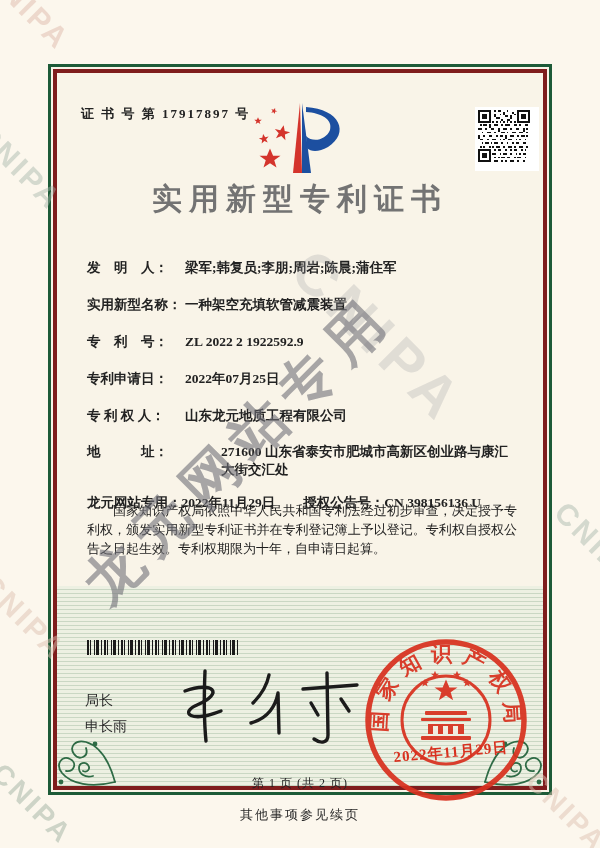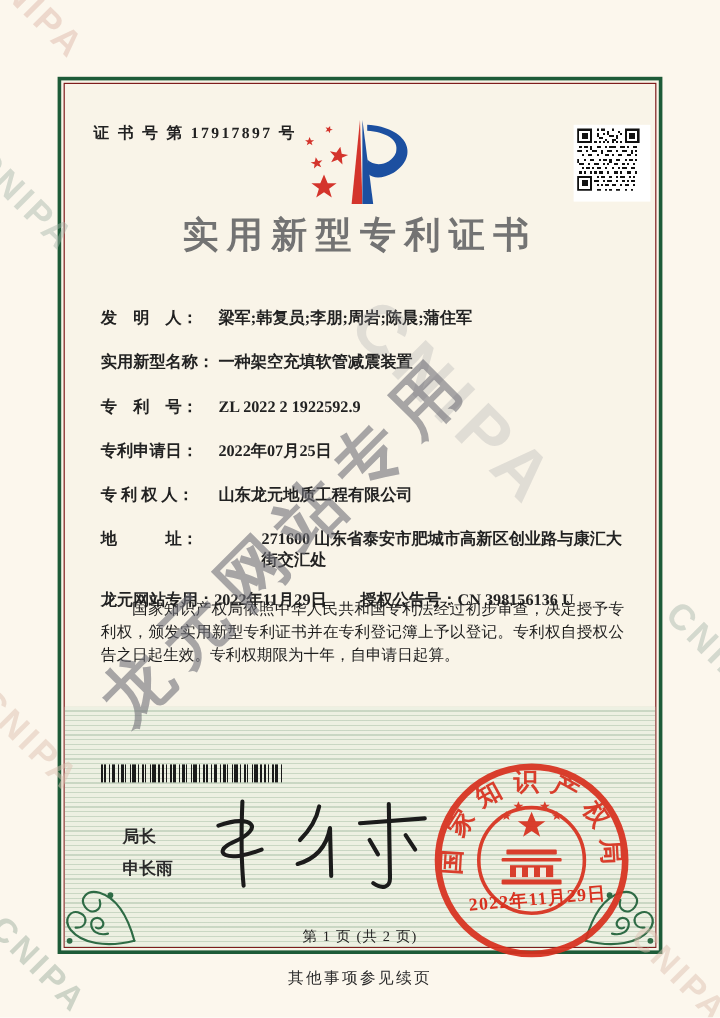--- a/index.html
+++ b/index.html
@@ -14,21 +14,21 @@
   .wm-bl{left:-18px;top:788px;font-size:28px;color:rgba(160,178,162,.5);transform:rotate(45deg);}
   .wm-r1{left:544px;top:528px;font-size:30px;color:rgba(165,180,168,.45);transform:rotate(45deg);}
   .wm-br{left:516px;top:796px;font-size:28px;color:rgba(222,194,178,.5);transform:rotate(45deg);}
   .wm-center{left:326px;top:236px;font-size:58px;color:rgba(162,162,166,.28);
              letter-spacing:8px;transform:rotate(45deg);transform-origin:0 0;}
   .wm-site{left:95px;top:556px;font-size:56px;letter-spacing:12px;font-weight:600;
            color:rgba(112,112,120,.60);transform:rotate(-45deg);transform-origin:0 50%;}
   
   .frame{position:absolute;left:48px;top:64px;width:504px;height:731px;box-sizing:border-box;
          border:3px solid #1d5b38;background:#f9f4e8;z-index:2;}
-  .frame-inner{position:absolute;inset:2px;border:1px solid #7f1d1d;}
+  .frame-inner{position:absolute;inset:2px;border:4px solid #7f1d1d;}
   .band{position:absolute;left:0;right:0;bottom:0;height:200px;background-color:#edf0e2;
         background-image:repeating-linear-gradient(0deg,rgba(96,140,104,.25) 0 1px,rgba(0,0,0,0) 1px 4px);}
   
   .cert-no{position:absolute;left:24px;top:32px;font-size:13px;font-weight:bold;letter-spacing:2px;}
   .logo{position:absolute;left:50%;top:26px;transform:translateX(-50%);}
   .qr{position:absolute;right:4px;top:34px;width:58px;height:58px;background:#fff;padding:3px;}
   .title{position:absolute;left:0;right:0;top:106px;text-align:center;font-size:30px;
          font-weight:bold;letter-spacing:7px;color:#737373;}
   
   .fields{position:absolute;left:30px;right:24px;top:185px;font-size:13.5px;font-weight:600;}
@@ -41,22 +41,22 @@
   .grant .pair+.pair{margin-left:28px;}
   
   .paras{position:absolute;left:30px;right:26px;top:428px;font-size:13px;line-height:19px;
          text-align:justify;color:#1d1d1d;}
   .paras p{margin:0;text-indent:2em;}
   
   .barcode{position:absolute;left:30px;top:567px;width:152px;height:15px;
     background:repeating-linear-gradient(90deg,#1a1a1a 0 2px,rgba(0,0,0,0) 2px 3px,#1a1a1a 3px 4px,
     rgba(0,0,0,0) 4px 7px,#1a1a1a 7px 8px,rgba(0,0,0,0) 8px 9px,#1a1a1a 9px 12px,rgba(0,0,0,0) 12px 14px,
     #1a1a1a 14px 15px,rgba(0,0,0,0) 15px 17px);}
-  .signer{position:absolute;left:48px;top:614px;font-family:"Liberation Sans","DejaVu Sans",sans-serif;
-          font-size:14px;font-weight:700;color:#2a2a2a;line-height:26px;}
+  .signer{position:absolute;left:28px;top:614px;font-family:"Liberation Sans","DejaVu Sans",sans-serif;
+          font-size:14px;font-weight:400;color:#2a2a2a;line-height:26px;}
   .signature{position:absolute;left:104px;top:592px;z-index:3;}
   .seal{position:absolute;left:306px;top:564px;width:166px;height:166px;z-index:4;opacity:.93;}
   .seal-date{position:absolute;left:306px;top:670px;width:176px;text-align:center;z-index:5;
              color:#d8311f;font-size:15px;font-weight:bold;letter-spacing:1px;transform:rotate(-5deg);}
   .page-no{position:absolute;left:0;right:0;top:702px;text-align:center;font-size:12px;letter-spacing:1px;}
   .flourish{position:absolute;bottom:-10px;z-index:3;}
   .flourish.fl{left:-8px;}
   .flourish.fr{right:-8px;transform:scaleX(-1);}
   .cont-note{position:absolute;left:0;right:0;top:806px;text-align:center;font-size:13px;
              letter-spacing:2px;color:#2a2a2a;z-index:2;}

